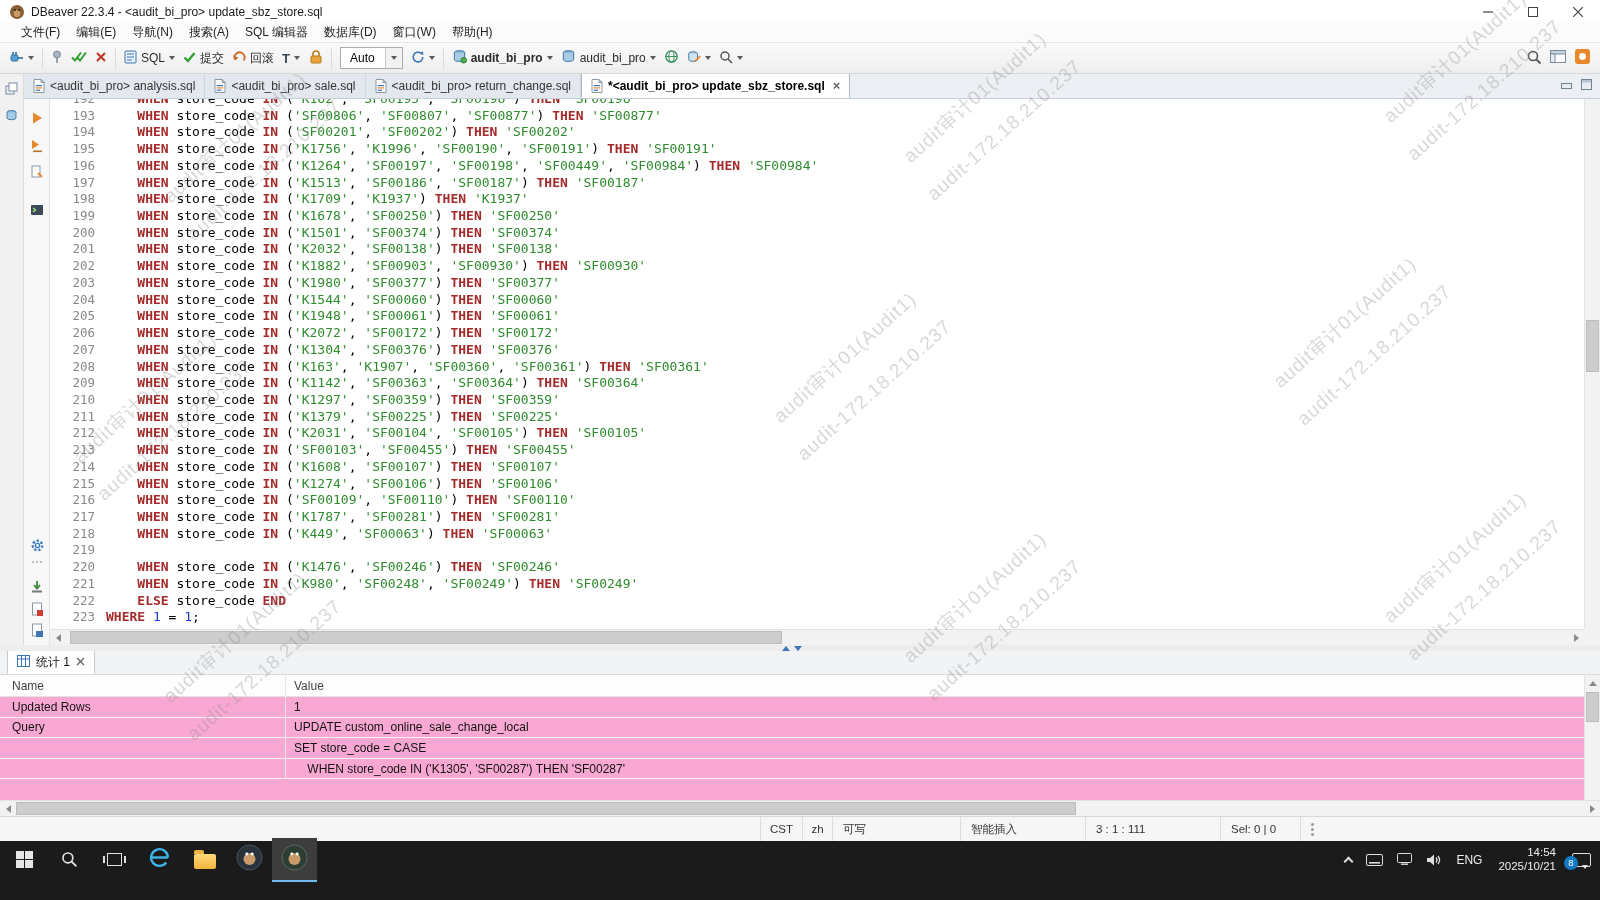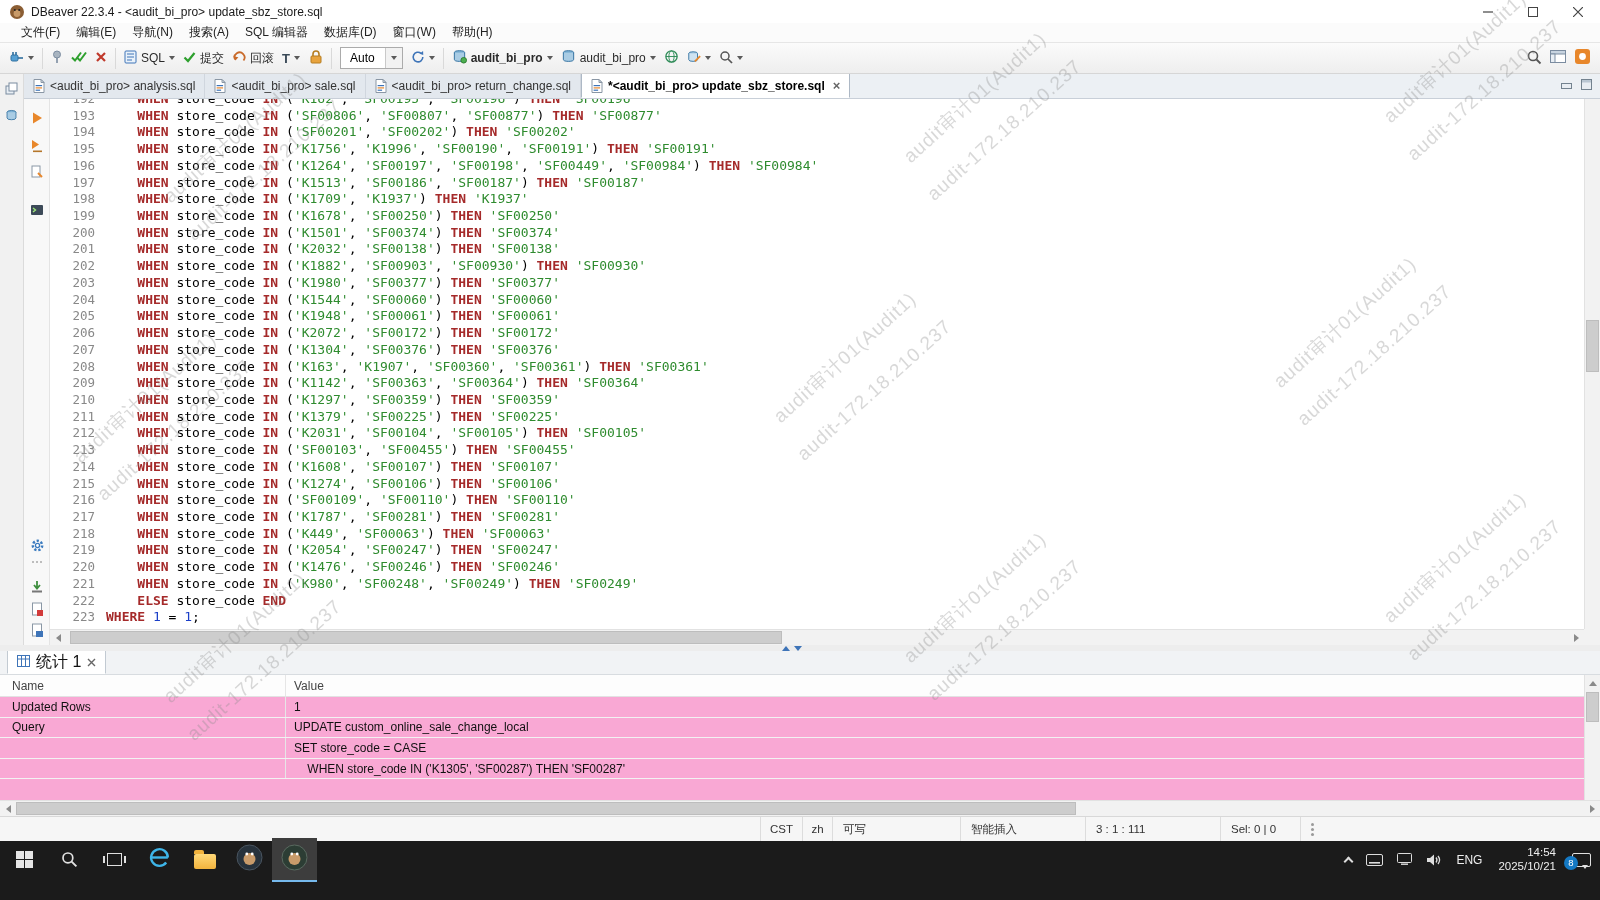--- a/index.html
+++ b/index.html
@@ -72,21 +72,21 @@
 #editor-corner{position:absolute;top:629px;right:0;width:16px;height:16px;background:#f2f2f2;z-index:2}
 
 
 #sash{position:absolute;top:645px;left:0;right:0;height:6px;background:#ededed;z-index:4}
 #sash .grip{position:absolute;left:782px;top:0;display:flex;gap:4px;align-items:center;height:6px}
 .grip .gu{width:0;height:0;border-left:4px solid transparent;border-right:4px solid transparent;border-bottom:5px solid #3e74b8}
 .grip .gd{width:0;height:0;border-left:4px solid transparent;border-right:4px solid transparent;border-top:5px solid #3e74b8}
 
 
 #results-tabbar{position:absolute;top:651px;left:0;right:0;height:24px;background:#f1f3f5;border-bottom:1px solid #d8dce0;display:flex;align-items:flex-end;padding-left:7px;z-index:3}
-.rtab{display:flex;align-items:center;gap:6px;background:#fff;border:1px solid #c2cad2;border-bottom:1px solid #fff;height:24px;padding:0 9px;font-size:16px;color:#111}
+.rtab{display:flex;align-items:center;gap:6px;background:#fff;border:1px solid #c2cad2;border-bottom:1px solid #fff;height:24px;padding:0 9px;font-size:12px;color:#111}
 #results-header{position:absolute;top:675px;left:0;right:16px;height:22px;background:#fdfdfd;border-bottom:1px solid #e2e2e2;display:flex;font-size:12px;color:#444;z-index:2}
 .cell-name{flex:none;width:286px;padding-left:12px;border-right:1px solid #e6e6e6;display:flex;align-items:center;white-space:nowrap;overflow:hidden}
 .cell-value{flex:1;padding-left:8px;display:flex;align-items:center;white-space:pre;overflow:hidden}
 #result-rows{position:absolute;top:697px;left:0;right:16px;height:103px;overflow:hidden;background:#f9a8d4;z-index:1}
 .rrow{display:flex;height:20.6px;font-size:12px;color:#111;border-bottom:1px solid #f2f2f2}
 #results-vscroll{top:675px;right:0;width:16px;height:125px}
 #results-vthumb{left:1px;top:17px;width:13px;height:30px}
 #results-hscroll{position:absolute;top:800px;left:0;right:0;height:16px;background:#f2f2f2;border-top:1px solid #e2e2e2;z-index:2}
 #results-hthumb{left:16px;top:1px;height:13px;width:1060px}
 
@@ -448,21 +448,21 @@
         <div class="code-line"><span class="ln">209</span><span class="cd">    <span class="tk-k">WHEN</span> store_code <span class="tk-k">IN</span> (<span class="tk-s">'K1142'</span>, <span class="tk-s">'SF00363'</span>, <span class="tk-s">'SF00364'</span>) <span class="tk-k">THEN</span> <span class="tk-s">'SF00364'</span></span></div>
         <div class="code-line"><span class="ln">210</span><span class="cd">    <span class="tk-k">WHEN</span> store_code <span class="tk-k">IN</span> (<span class="tk-s">'K1297'</span>, <span class="tk-s">'SF00359'</span>) <span class="tk-k">THEN</span> <span class="tk-s">'SF00359'</span></span></div>
         <div class="code-line"><span class="ln">211</span><span class="cd">    <span class="tk-k">WHEN</span> store_code <span class="tk-k">IN</span> (<span class="tk-s">'K1379'</span>, <span class="tk-s">'SF00225'</span>) <span class="tk-k">THEN</span> <span class="tk-s">'SF00225'</span></span></div>
         <div class="code-line"><span class="ln">212</span><span class="cd">    <span class="tk-k">WHEN</span> store_code <span class="tk-k">IN</span> (<span class="tk-s">'K2031'</span>, <span class="tk-s">'SF00104'</span>, <span class="tk-s">'SF00105'</span>) <span class="tk-k">THEN</span> <span class="tk-s">'SF00105'</span></span></div>
         <div class="code-line"><span class="ln">213</span><span class="cd">    <span class="tk-k">WHEN</span> store_code <span class="tk-k">IN</span> (<span class="tk-s">'SF00103'</span>, <span class="tk-s">'SF00455'</span>) <span class="tk-k">THEN</span> <span class="tk-s">'SF00455'</span></span></div>
         <div class="code-line"><span class="ln">214</span><span class="cd">    <span class="tk-k">WHEN</span> store_code <span class="tk-k">IN</span> (<span class="tk-s">'K1608'</span>, <span class="tk-s">'SF00107'</span>) <span class="tk-k">THEN</span> <span class="tk-s">'SF00107'</span></span></div>
         <div class="code-line"><span class="ln">215</span><span class="cd">    <span class="tk-k">WHEN</span> store_code <span class="tk-k">IN</span> (<span class="tk-s">'K1274'</span>, <span class="tk-s">'SF00106'</span>) <span class="tk-k">THEN</span> <span class="tk-s">'SF00106'</span></span></div>
         <div class="code-line"><span class="ln">216</span><span class="cd">    <span class="tk-k">WHEN</span> store_code <span class="tk-k">IN</span> (<span class="tk-s">'SF00109'</span>, <span class="tk-s">'SF00110'</span>) <span class="tk-k">THEN</span> <span class="tk-s">'SF00110'</span></span></div>
         <div class="code-line"><span class="ln">217</span><span class="cd">    <span class="tk-k">WHEN</span> store_code <span class="tk-k">IN</span> (<span class="tk-s">'K1787'</span>, <span class="tk-s">'SF00281'</span>) <span class="tk-k">THEN</span> <span class="tk-s">'SF00281'</span></span></div>
         <div class="code-line"><span class="ln">218</span><span class="cd">    <span class="tk-k">WHEN</span> store_code <span class="tk-k">IN</span> (<span class="tk-s">'K449'</span>, <span class="tk-s">'SF00063'</span>) <span class="tk-k">THEN</span> <span class="tk-s">'SF00063'</span></span></div>
-        <div class="code-line"><span class="ln">219</span><span class="cd">    <span class="tk-k">WHEN</span> store_code <span class="tk-k">IN</span> (<span class="tk-s">'K2054'</span>, <span class="tk-s">'SF00247'</span>) <span class="tk-k">THEN</span> <span class="tk-s">'SF00247'</span></span></div>
+        <div class="code-line"><span class="ln">219</span></div>
         <div class="code-line"><span class="ln">220</span><span class="cd">    <span class="tk-k">WHEN</span> store_code <span class="tk-k">IN</span> (<span class="tk-s">'K1476'</span>, <span class="tk-s">'SF00246'</span>) <span class="tk-k">THEN</span> <span class="tk-s">'SF00246'</span></span></div>
         <div class="code-line"><span class="ln">221</span><span class="cd">    <span class="tk-k">WHEN</span> store_code <span class="tk-k">IN</span> (<span class="tk-s">'K980'</span>, <span class="tk-s">'SF00248'</span>, <span class="tk-s">'SF00249'</span>) <span class="tk-k">THEN</span> <span class="tk-s">'SF00249'</span></span></div>
         <div class="code-line"><span class="ln">222</span><span class="cd">    <span class="tk-k">ELSE</span> store_code <span class="tk-k">END</span></span></div>
         <div class="code-line"><span class="ln">223</span><span class="cd"><span class="tk-k">WHERE</span> <span class="tk-n">1</span> = <span class="tk-n">1</span>;</span></div>
       </div>
   </div>
   <div id="editor-vscroll" class="sb-track-v">
       <div id="editor-vthumb" class="sb-thumb"></div>
     </div>
   <div id="editor-hscroll">

